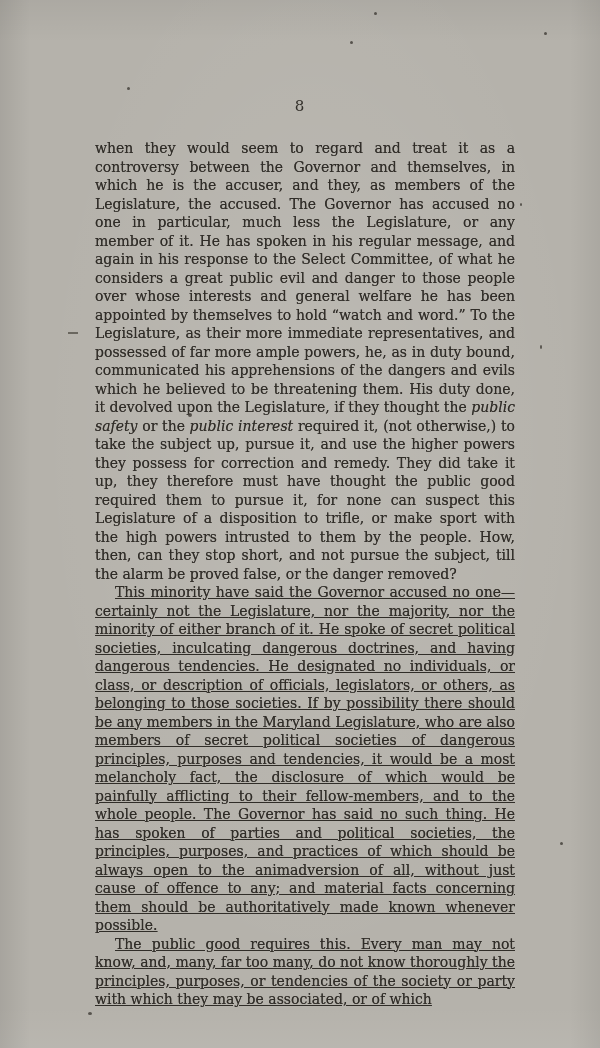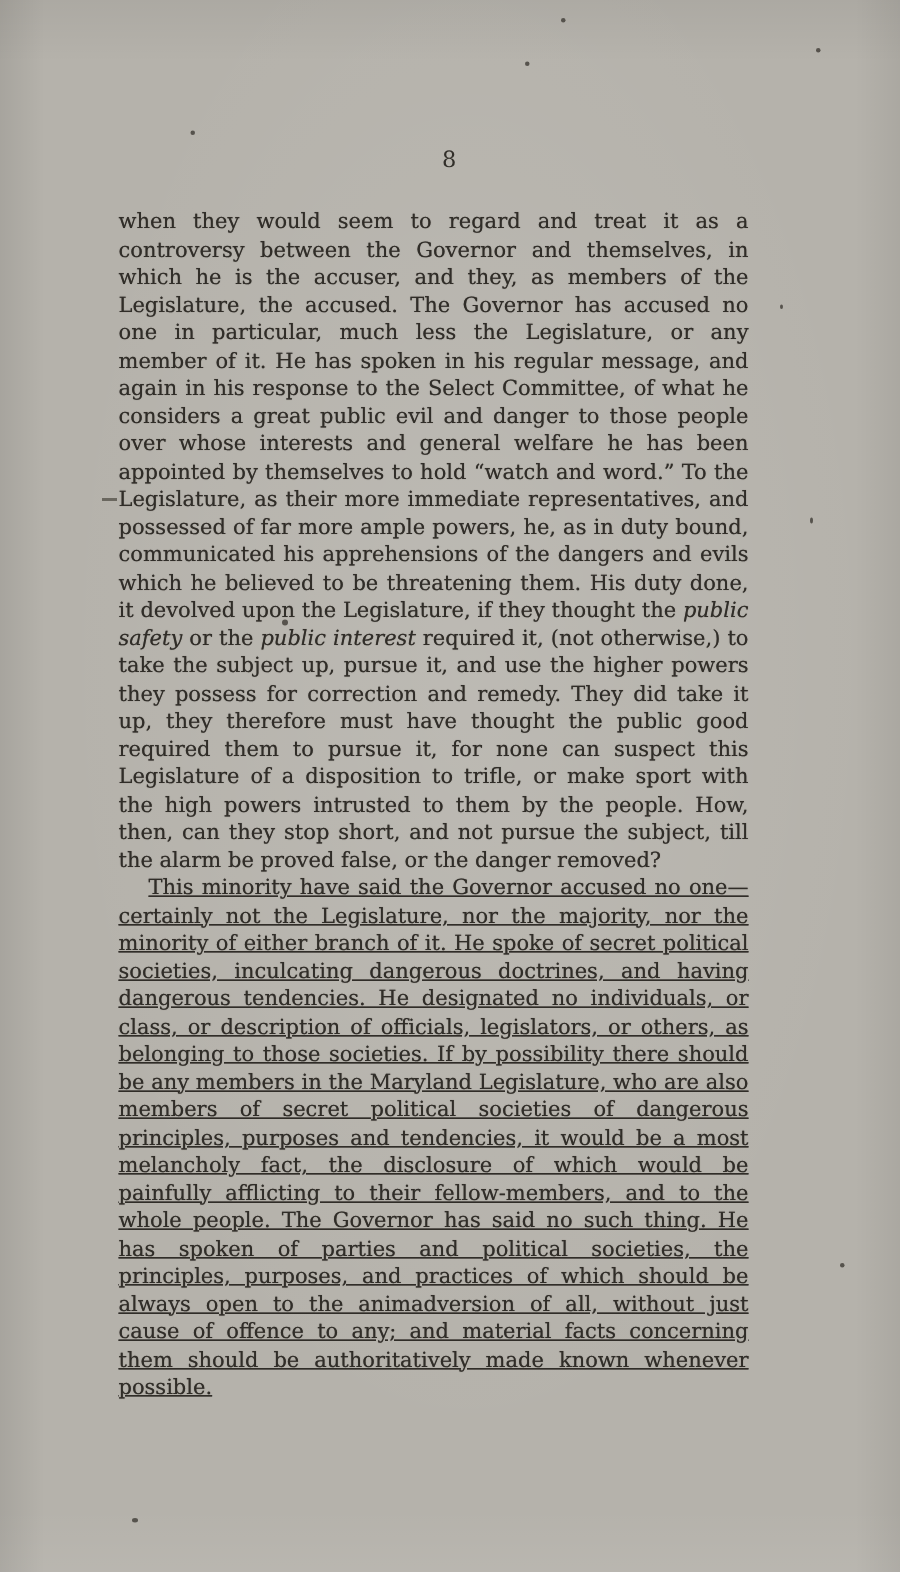--- a/index.html
+++ b/index.html
@@ -28,21 +28,21 @@
     top: 97px;
     left: 0;
     width: 600px;
     text-align: center;
     font-size: 15px;
     color: #322f2a;
     letter-spacing: 1px;
   }
   .text-block {
     position: absolute;
-    left: 79px;
+    left: 95px;
     top: 139px;
     width: 420px;
     color: #302d28;
     font-size: 14px;
     line-height: 18.5px;
     text-align: justify;
     text-shadow: 0 0 0.5px rgba(45, 42, 37, 0.7);
   }
   p.para {
     margin: 0;
@@ -70,20 +70,21 @@
 </head>
 <body>
 
 <div class="page">
 
   <div class="page-number">8</div>
 
   <div class="text-block">
       <p class="para"><span>when they would seem to regard and treat it as a controversy between the Governor and themselves, in which he is the accuser, and they, as members of the Legislature, the accused. The Governor has accused no one in particular, much less the Legislature, or any member of it. He has spoken in his regular message, and again in his response to the Select Committee, of what he considers a great public evil and danger to those people over whose interests and general welfare he has been appointed by themselves to hold “watch and word.” To the Legislature, as their more immediate representatives, and possessed of far more ample powers, he, as in duty bound, communicated his apprehensions of the dangers and evils which he believed to be threatening them. His duty done, it devolved upon the Legislature, if they thought the </span><em>public safety</em><span> or the </span><em>public interest</em><span> required it, (not otherwise,) to take the subject up, pursue it, and use the higher powers they possess for correction and remedy. They did take it up, they therefore must have thought the public good required them to pursue it, for none can suspect this Legislature of a disposition to trifle, or make sport with the high powers intrusted to them by the people. How, then, can they stop short, and not pursue the subject, till the alarm be proved false, or the danger removed?</span></p>
       <p class="para indent"><span>This minority have said the Governor accused no one—certainly not the Legislature, nor the majority, nor the minority of either branch of it. He spoke of secret political societies, inculcating dangerous doctrines, and having dangerous tendencies. He designated no individuals, or class, or description of officials, legislators, or others, as belonging to those societies. If by possibility there should be any members in the Maryland Legislature, who are also members of secret political societies of dangerous principles, purposes and tendencies, it would be a most melancholy fact, the disclosure of which would be painfully afflicting to their fellow-members, and to the whole people. The Governor has said no such thing. He has spoken of parties and political societies, the principles, purposes, and practices of which should be always open to the animadversion of all, without just cause of offence to any; and material facts concerning them should be authoritatively made known whenever possible.</span></p>
+      <p class="para indent"><span>The public good requires this. Every man may not know, and, many, far too many, do not know thoroughly the principles, purposes, or tendencies of the society or party with which they may be associated, or of which</span></p>
     </div>
 
   <div class="speck" style="left:374px; top:12px; width:3px; height:3px;"></div>
   <div class="speck" style="left:350px; top:41px; width:3px; height:3px;"></div>
   <div class="speck" style="left:544px; top:32px; width:3px; height:3px;"></div>
   <div class="speck" style="left:127px; top:87px; width:3px; height:3px;"></div>
   <div class="speck" style="left:520px; top:203px; width:2px; height:3px;"></div>
   <div class="speck" style="left:540px; top:345px; width:2px; height:4px;"></div>
   <div class="speck" style="left:560px; top:842px; width:3px; height:3px;"></div>
   <div class="speck" style="left:88px; top:1012px; width:4px; height:3px;"></div>

